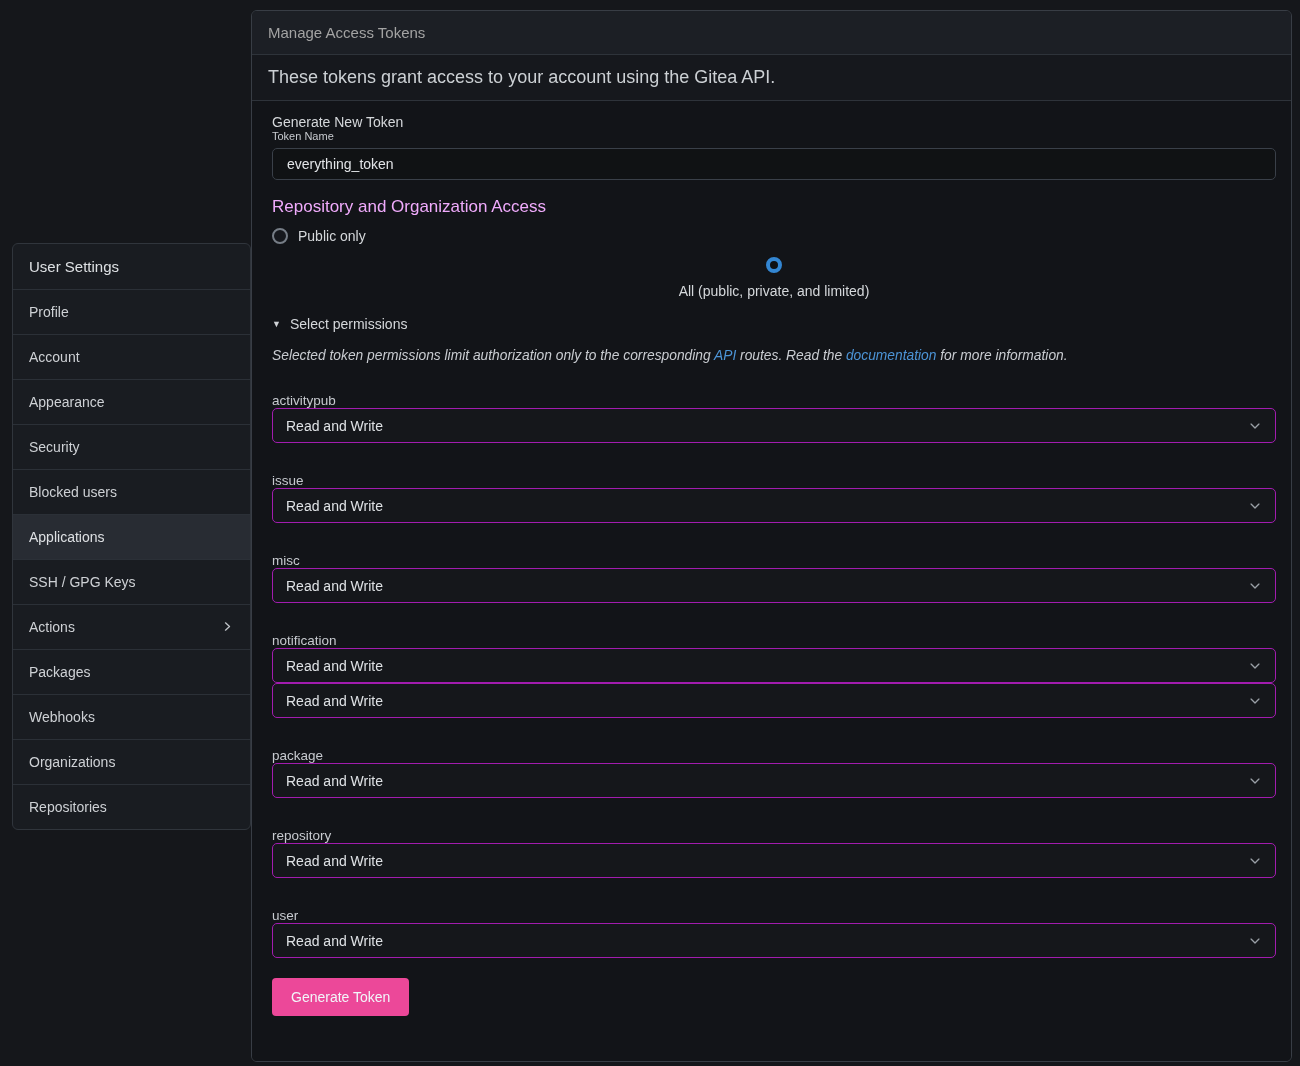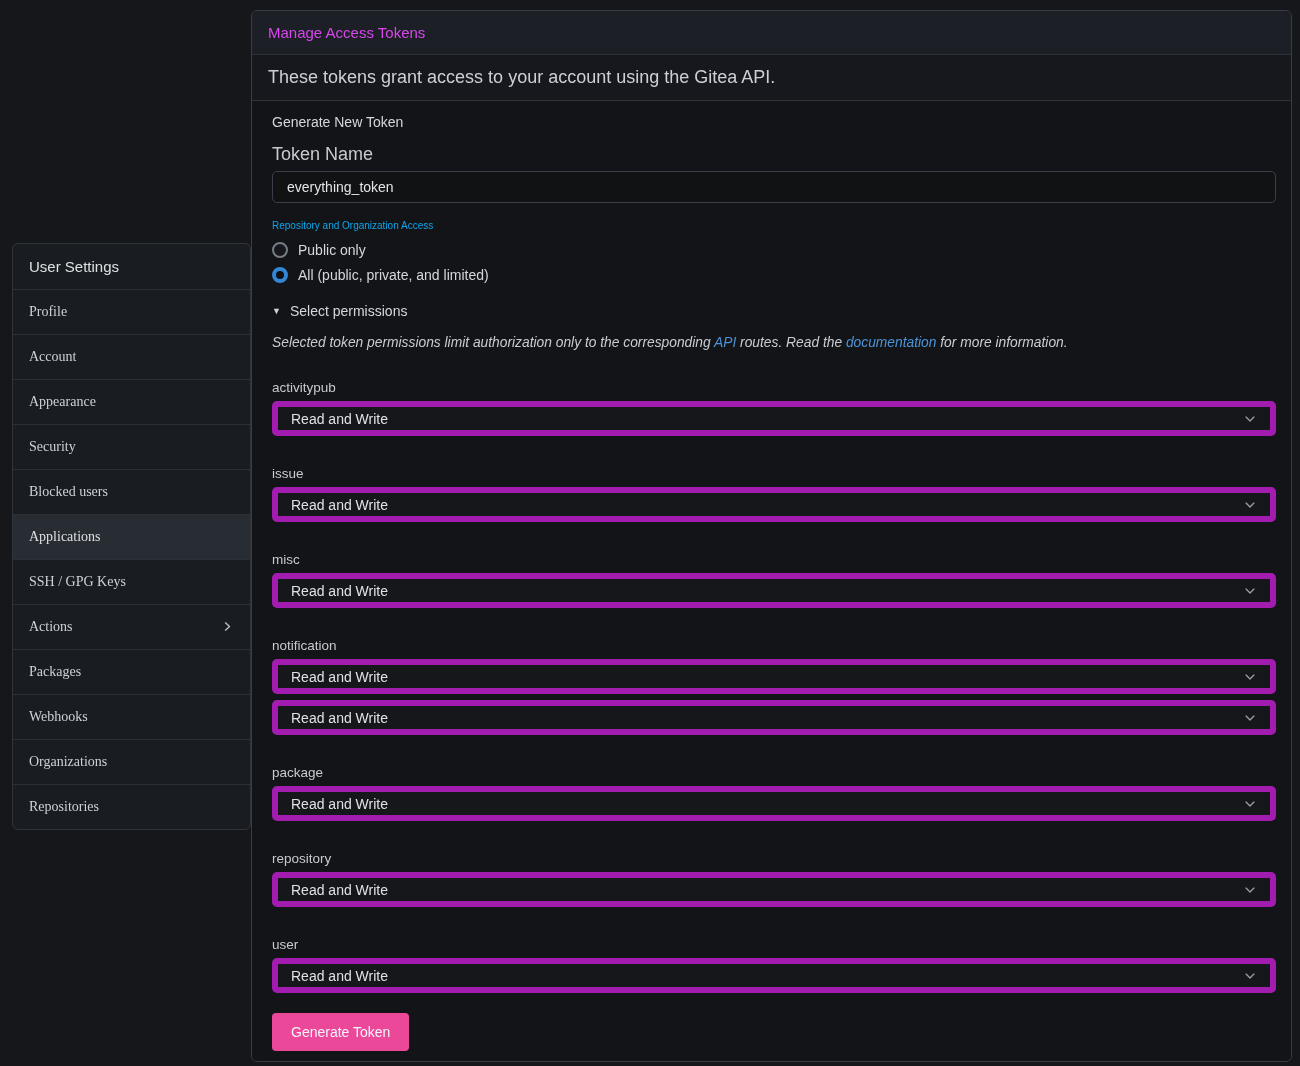--- a/index.html
+++ b/index.html
@@ -32,90 +32,88 @@
   .menu-item {
     display: flex;
     justify-content: space-between;
     align-items: center;
     padding: 12px 16px;
     border-top: 1px solid #2b3037;
     font-size: 14px;
     color: #ced1d5;
     cursor: pointer;
     min-height: 45px;
-    font-family: Liberation Serif, serif;
   }
   .menu-item.active { background: #282c33; color: #dde0e3; }
   .menu-item .chev-right { display: none; }
   .menu-item.has-sub .chev-right { display: block; }
 
   
   .main {
     flex: 1;
     height: 1052px;
     border: 1px solid #383d45;
     border-radius: 6px;
     overflow: hidden;
     display: flex;
     flex-direction: column;
   }
   .main-header {
     background: #1c1f25;
     padding: 13px 16px;
     font-size: 15px;
-    color: #d946ef;
+    color: #a3a3a3;
     border-bottom: 1px solid #2e333a;
   }
   .main-desc {
     background: #16181d;
     padding: 12px 16px;
     font-size: 18px;
     color: #ccd0d4;
     border-bottom: 1px solid #2e333a;
   }
   .form-area {
     background: #121418;
     flex: 1;
     padding: 13px 15px 18px 20px;
   }
   .section-title {
     font-size: 14px;
     font-weight: 400;
     color: #d5d8db;
   }
   .field-label {
-    margin-top: 14px;
-    font-size: 18px;
+    font-size: 11px;
     color: #c7cacf;
   }
   .text-input {
     margin-top: 6px;
     width: 100%;
     height: 32px;
     background: #101214;
     border: 1px solid #3a4049;
     border-radius: 5px;
     color: #e2e4e7;
     font-size: 14px;
     font-family: "Liberation Sans", sans-serif;
     padding: 0 14px;
     outline: none;
   }
-  .access-label { margin-top: 17px; font-size: 10px; color: #0ea5e9; }
+  .access-label { margin-top: 17px; font-size: 17px; color: #f0abfc; }
   .radio-row {
     display: flex;
     align-items: center;
     gap: 10px;
     margin-top: 8px;
     min-height: 22px;
     font-size: 14px;
     color: #d5d8db;
     cursor: pointer;
   }
-  .radio-row + .radio-row { margin-top: 3px; }
+  .radio-row + .radio-row { margin-top: 10px; flex-direction: column; }
   .radio-dot {
     width: 16px; height: 16px;
     border-radius: 50%;
     flex: 0 0 16px;
     background: #16181d;
     border: 2px solid #767d86;
   }
   .radio-dot.selected {
     border: 4.5px solid #3386d2;
     background: #0e1013;
@@ -137,24 +135,24 @@
     font-size: 13.8px;
     color: #c9ccd1;
   }
   .perm-note a { color: #4c94d6; text-decoration: none; font-style: italic; }
   .scope-label {
     margin-top: 30px;
     font-size: 13.5px;
     color: #c7cacf;
   }
   .select-box {
-    margin-top: 6px;
+    margin-top: 0;
     height: 35px;
     background: #15171b;
-    border: 6px solid #a21caf;
+    border: 1px solid #a21caf;
     border-radius: 5px;
     display: flex;
     align-items: center;
     justify-content: space-between;
     padding: 8px 13px;
     font-size: 14px;
     color: #dfe2e5;
     cursor: pointer;
   }
   .submit-btn {

